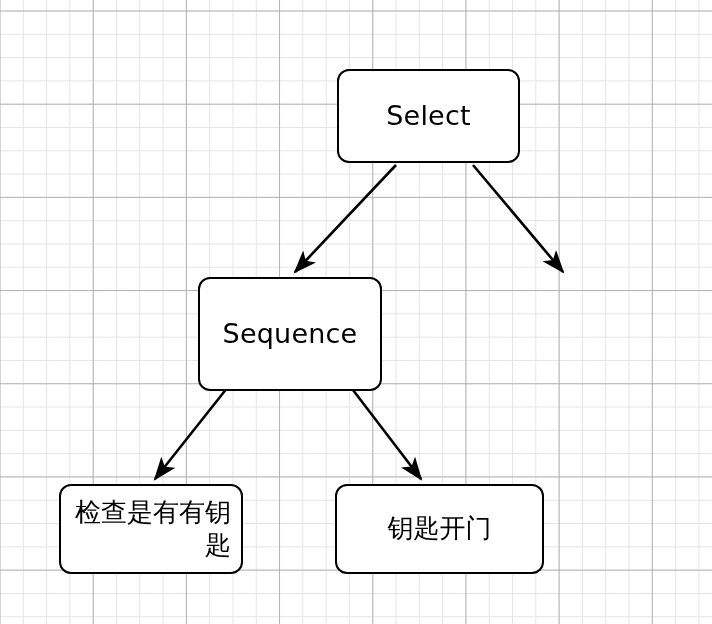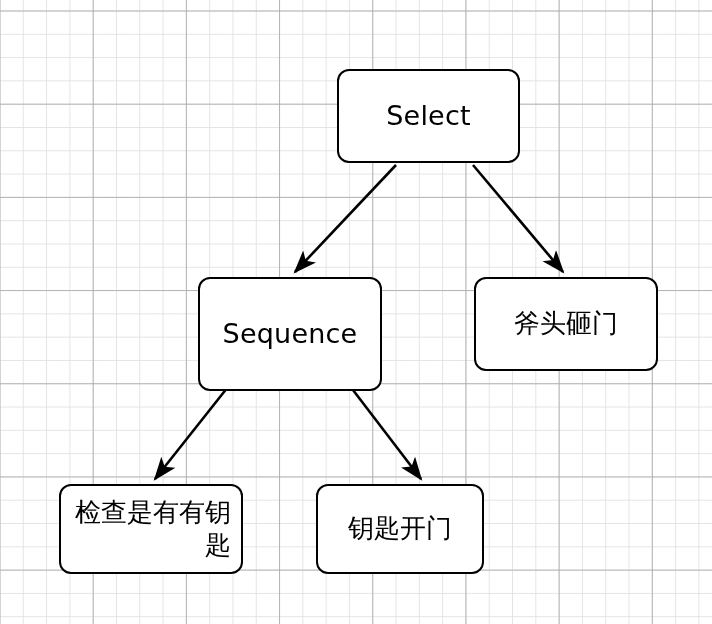--- a/index.html
+++ b/index.html
@@ -87,25 +87,22 @@
   </svg>
 
   <div class="node" style="left:337px; top:69px; width:183px; height:94px;">
     <span class="node-label label-latin">Select</span>
   </div>
 
   <div class="node" style="left:198px; top:277px; width:184px; height:114px;">
     <span class="node-label label-latin">Sequence</span>
   </div>
 
-  <div class="node" style="left:474px; top:277px; width:184px; height:94px;">
-    <span class="node-label label-cjk">斧头砸门</span>
-  </div>
 
   <div class="node" style="left:59px; top:484px; width:184px; height:90px;">
     <span class="node-label label-cjk-wrap">检查是有有钥匙</span>
   </div>
 
-  <div class="node" style="left:316px; top:484px; width:168px; height:90px;">
+  <div class="node" style="left:335px; top:484px; width:209px; height:90px;">
     <span class="node-label label-cjk">钥匙开门</span>
   </div>
 
 </div>
 
 </body></html>

